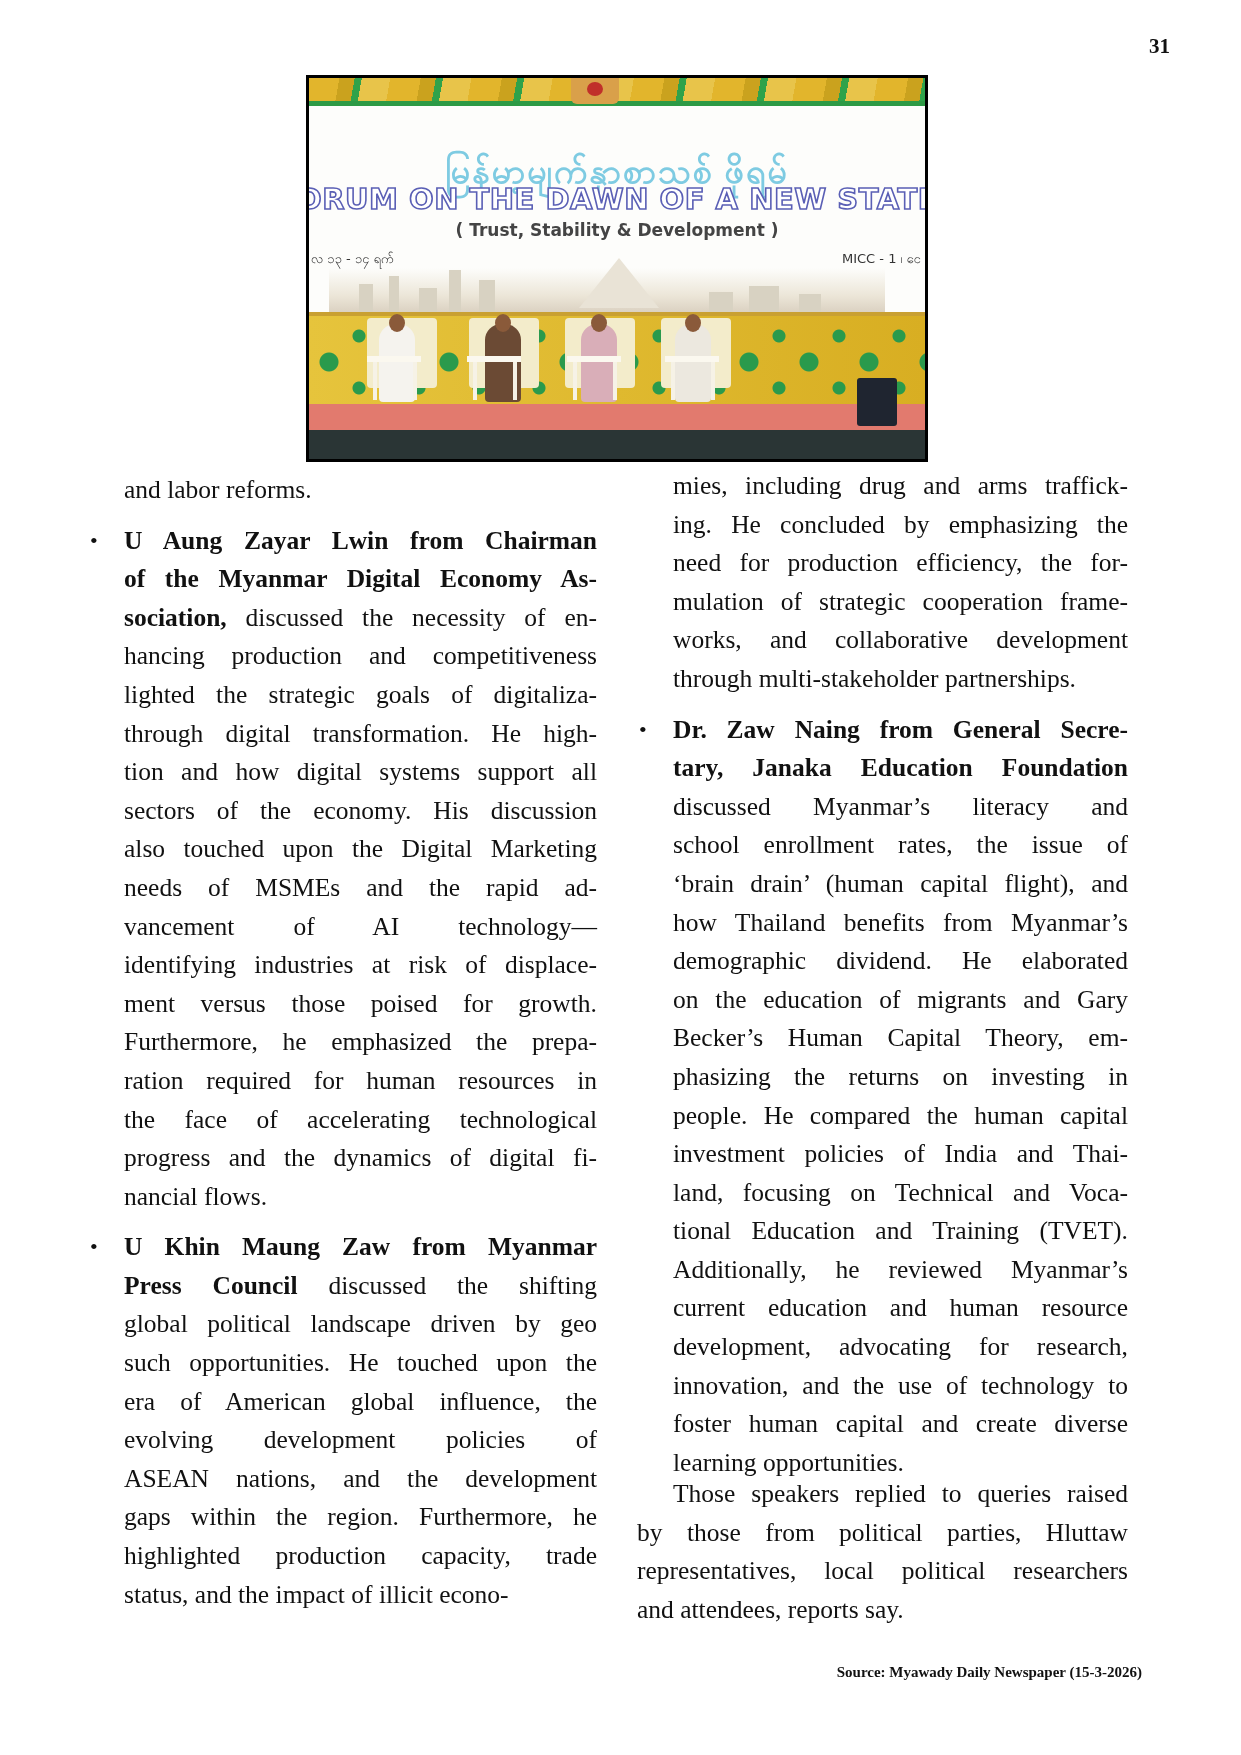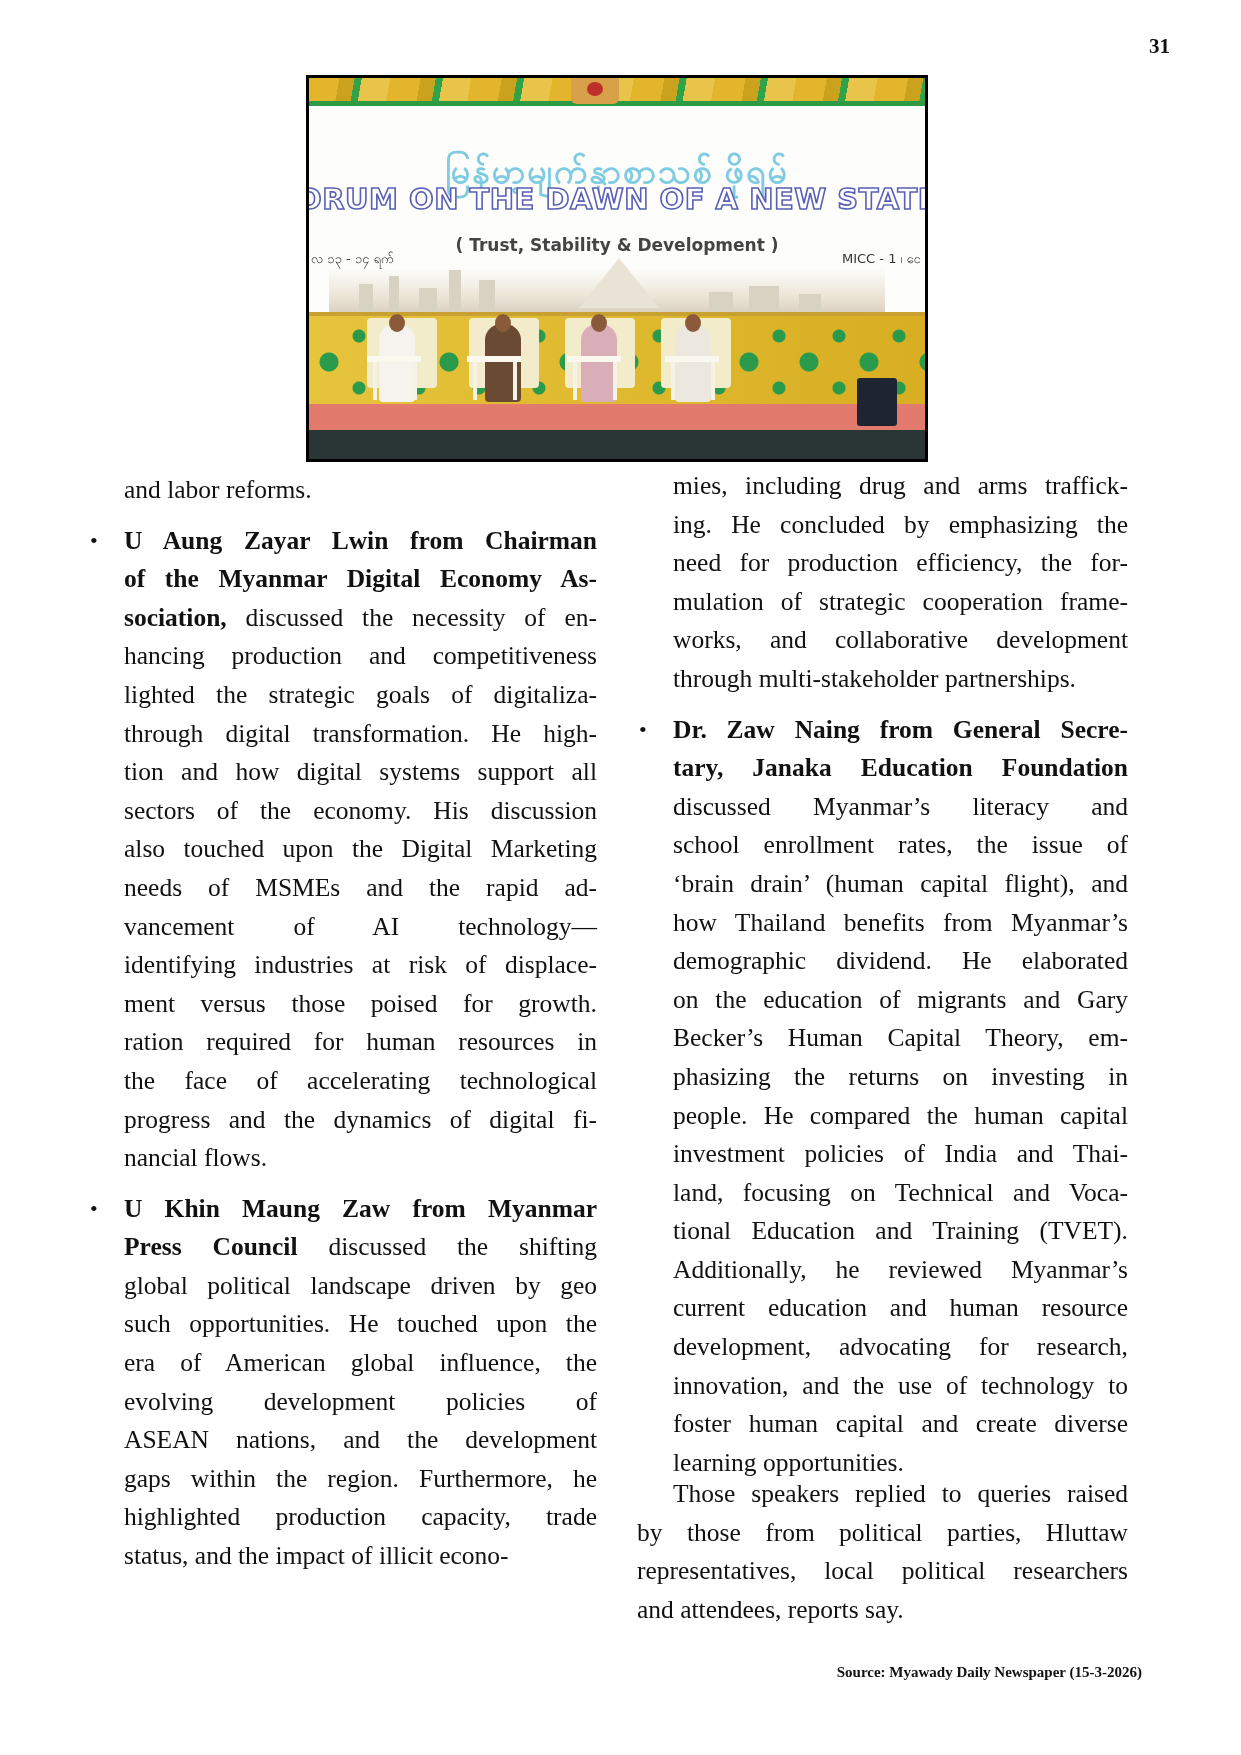--- a/index.html
+++ b/index.html
@@ -14,21 +14,21 @@
      background: repeating-linear-gradient(100deg,#e2b52c 0 30px,#caa21e 30px 45px,#2fa24a 45px 52px,#e8c44a 52px 80px); }
   .ornament-top::after { content:""; position:absolute; left:0; bottom:0; width:100%; height:5px; background:#2d9a45; }
   .emblem { position:absolute; left:262px; top:0; width:48px; height:26px; background:#d9a04a; border-radius:0 0 6px 6px; }
   .emblem::after { content:""; position:absolute; left:16px; top:4px; width:16px; height:14px; background:#c0302a; border-radius:50%; }
   .banner-my { position:absolute; left:0; right:0; top:42px; text-align:center; color:#7ecbe2;
                font-family:Liberation Serif, serif; font-size:34px; font-weight:bold; letter-spacing:2px;margin-top:29px; }
   .banner-en { position:absolute; left:-12px; right:0; top:104px; text-align:left; white-space:nowrap;
                font-family:"DejaVu Sans",sans-serif; font-weight:bold; font-size:29px; color:#ffffff;
                -webkit-text-stroke:1.6px #5a5fb5; letter-spacing:0.5px; }
   .banner-sub { position:absolute; left:0; right:0; top:142px; text-align:center; font-family:"DejaVu Sans",sans-serif;
-                font-size:17px; color:#444; font-weight:bold;margin-top:15px; }
+                font-size:17px; color:#444; font-weight:bold; }
   .banner-date { position:absolute; left:2px; top:172px; font-family:"DejaVu Sans",sans-serif; font-size:13px; color:#333; }
   .banner-venue { position:absolute; right:4px; top:172px; font-family:"DejaVu Sans",sans-serif; font-size:13px; color:#333; }
   .skyline { position:absolute; left:20px; right:40px; top:190px; height:46px;
      background: linear-gradient(180deg, rgba(255,255,255,0) 0%, #ece6d8 60%, #d9cfbf 100%); }
   .skyline .bld { position:absolute; bottom:0; background:#d8d2c2; }
   .pagoda { position:absolute; left:270px; top:180px; width:0; height:0;
             border-left:40px solid transparent; border-right:40px solid transparent; border-bottom:50px solid #e9e3d6; }
   .stage-wall { position:absolute; left:0; top:234px; width:100%; height:92px;
      background:
        radial-gradient(circle at 20px 46px, #2a9a4c 0 9px, transparent 10px) 0 0/60px 92px,
@@ -129,20 +129,21 @@
       <span class="line"><span>hancing production and competitiveness</span></span>
       <span class="line"><span>lighted the strategic goals of digitaliza-</span></span>
       <span class="line"><span>through digital transformation. He high-</span></span>
       <span class="line"><span>tion and how digital systems support all</span></span>
       <span class="line"><span>sectors of the economy. His discussion</span></span>
       <span class="line"><span>also touched upon the Digital Marketing</span></span>
       <span class="line"><span>needs of MSMEs and the rapid ad-</span></span>
       <span class="line"><span>vancement of AI technology—</span></span>
       <span class="line"><span>identifying industries at risk of displace-</span></span>
       <span class="line"><span>ment versus those poised for growth.</span></span>
+      <span class="line"><span>Furthermore, he emphasized the prepa-</span></span>
       <span class="line"><span>ration required for human resources in</span></span>
       <span class="line"><span>the face of accelerating technological</span></span>
       <span class="line"><span>progress and the dynamics of digital fi-</span></span>
       <span class="line last"><span>nancial flows.</span></span>
     </div>
   <div class="gap"></div>
   <div class="bullet-row" id="left-b1">
     <span class="bullet">•</span>
   <span class="line"><span class="b">U Khin Maung Zaw from  Myanmar</span></span>
       <span class="line"><span class="b">Press Council</span><span> discussed the shifting</span></span>

